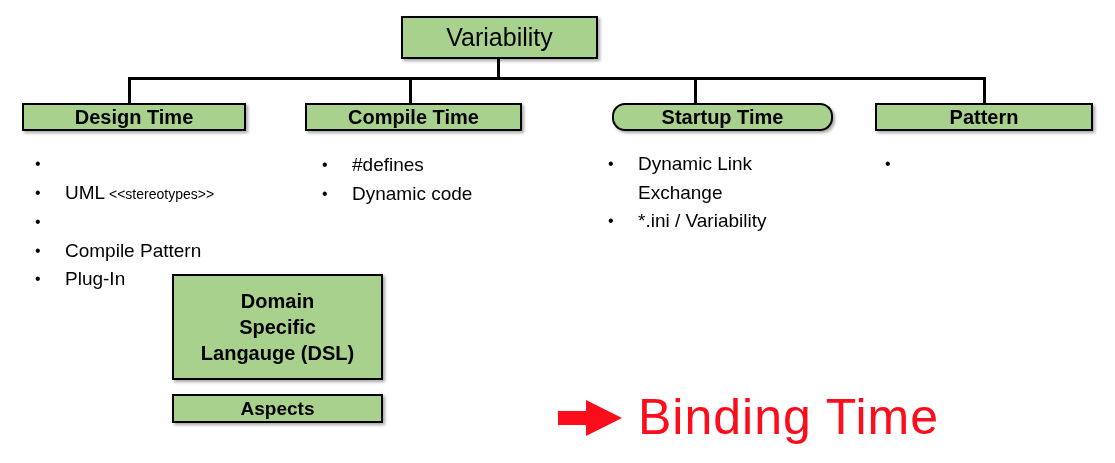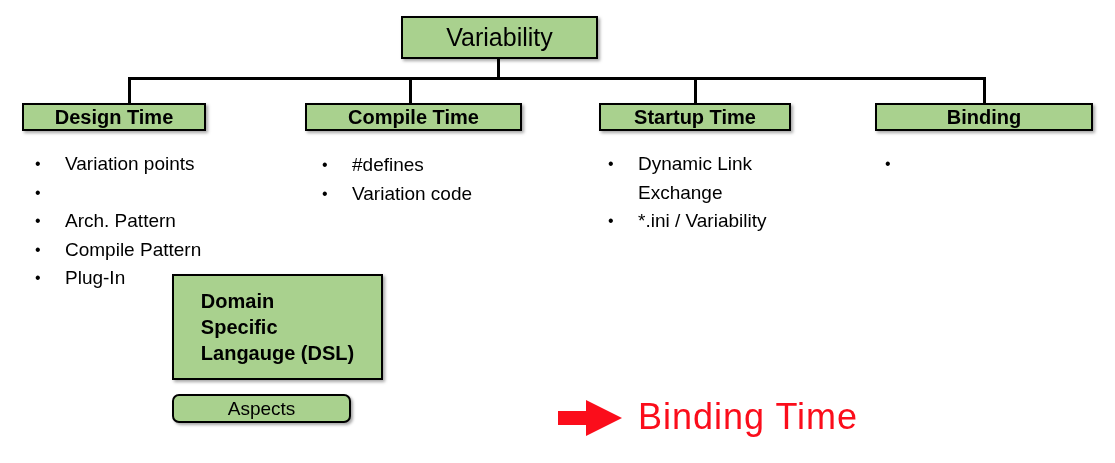--- a/index.html
+++ b/index.html
@@ -10,26 +10,27 @@
     color:var(--ink,#000000);
     overflow:hidden;
   }
   
   .gbox{
     position:absolute;box-sizing:border-box;
     background:var(--fill,#a9d18e);
     border:2px solid var(--border,#000);
     display:flex;align-items:center;justify-content:center;
     box-shadow:2px 2px 3px rgba(0,0,0,.35);
+    text-align:center;
   }
   .root-box{left:401px;top:16px;width:197px;height:43px;font-size:25px;}
   .hdr{top:103px;height:28px;font-weight:bold;font-size:20px;}
-  .hdr-design{left:22px;width:184px;}
+  .hdr-design{left:22px;width:224px;}
   .hdr-compile{left:305px;width:217px;}
-  .hdr-startup{left:599px;width:192px;}
+  .hdr-startup{left:612px;width:221px;border-radius:13px;}
   .hdr-runtime{left:875px;width:218px;}
   
   .line{position:absolute;background:var(--border,#000);}
   .stem{left:497px;top:58px;width:3px;height:20px;}
   .hbar{left:128px;top:77px;width:858px;height:3px;}
   .drop{top:79px;width:3px;height:24px;}
   .drop-design{left:128px;}
   .drop-compile{left:409px;}
   .drop-startup{left:694px;}
   .drop-runtime{left:983px;}
@@ -38,27 +39,27 @@
   .blist li{display:flex;align-items:flex-start;line-height:28.5px;}
   .bullet{flex:0 0 30px;width:30px;font-size:16px;}
   .list-design{left:35px;top:150px;}
   .list-compile{left:322px;top:151px;}
   .list-startup{left:608px;top:150px;}
   .list-runtime{left:885px;top:150px;}
   .list-startup .item-text{max-width:172px;}
   .small{font-size:14px;}
   
   .dsl-box{left:172px;top:274px;width:211px;height:106px;font-weight:bold;font-size:20px;line-height:26px;}
-  .aspects-box{left:172px;top:394px;width:179px;height:29px;font-weight:normal;font-size:19px;border-radius:7px;}
+  .aspects-box{left:172px;top:394px;width:211px;height:29px;font-weight:bold;font-size:19px;}
   
   .arrow-tail{position:absolute;left:558px;top:411px;width:28px;height:14px;background:var(--red,#fb0d1b);}
   .arrow-head{position:absolute;left:586px;top:400px;width:0;height:0;
     border-left:36px solid var(--red,#fb0d1b);
     border-top:18px solid transparent;border-bottom:18px solid transparent;}
-  .binding-label{position:absolute;left:638px;top:392px;font-size:36px;line-height:50px;
+  .binding-label{position:absolute;left:638px;top:392px;font-size:50px;line-height:50px;
     color:var(--red,#fb0d1b);letter-spacing:1px;white-space:nowrap;}
 </style>
 </head>
 <body>
 
 <div class="canvas">
 
   <div class="gbox root-box">
     <span>Variability</span>
   </div>
@@ -73,52 +74,51 @@
   <div class="gbox hdr hdr-design">
     <span>Design Time</span>
   </div>
   <div class="gbox hdr hdr-compile">
     <span>Compile Time</span>
   </div>
   <div class="gbox hdr hdr-startup">
     <span>Startup Time</span>
   </div>
   <div class="gbox hdr hdr-runtime">
-    <span>Binding</span>
+    <span>Pattern</span>
   </div>
 
   <ul class="blist list-design">
       <li>
         <span class="bullet">•</span>
-        <span class="item-text">Variation points</span>
       </li>
       <li>
         <span class="bullet">•</span>
+        <span class="item-text">UML<span class="small"> &lt;&lt;stereotypes&gt;&gt;</span></span>
       </li>
       <li>
         <span class="bullet">•</span>
-        <span class="item-text">Arch. Pattern</span>
       </li>
       <li>
         <span class="bullet">•</span>
         <span class="item-text">Compile Pattern</span>
       </li>
       <li>
         <span class="bullet">•</span>
         <span class="item-text">Plug-In</span>
       </li>
     </ul>
   <ul class="blist list-compile">
       <li>
         <span class="bullet">•</span>
         <span class="item-text">#defines</span>
       </li>
       <li>
         <span class="bullet">•</span>
-        <span class="item-text">Variation code</span>
+        <span class="item-text">Dynamic code</span>
       </li>
     </ul>
   <ul class="blist list-startup">
       <li>
         <span class="bullet">•</span>
         <span class="item-text">Dynamic Link Exchange</span>
       </li>
       <li>
         <span class="bullet">•</span>
         <span class="item-text">*.ini / Variability</span>

